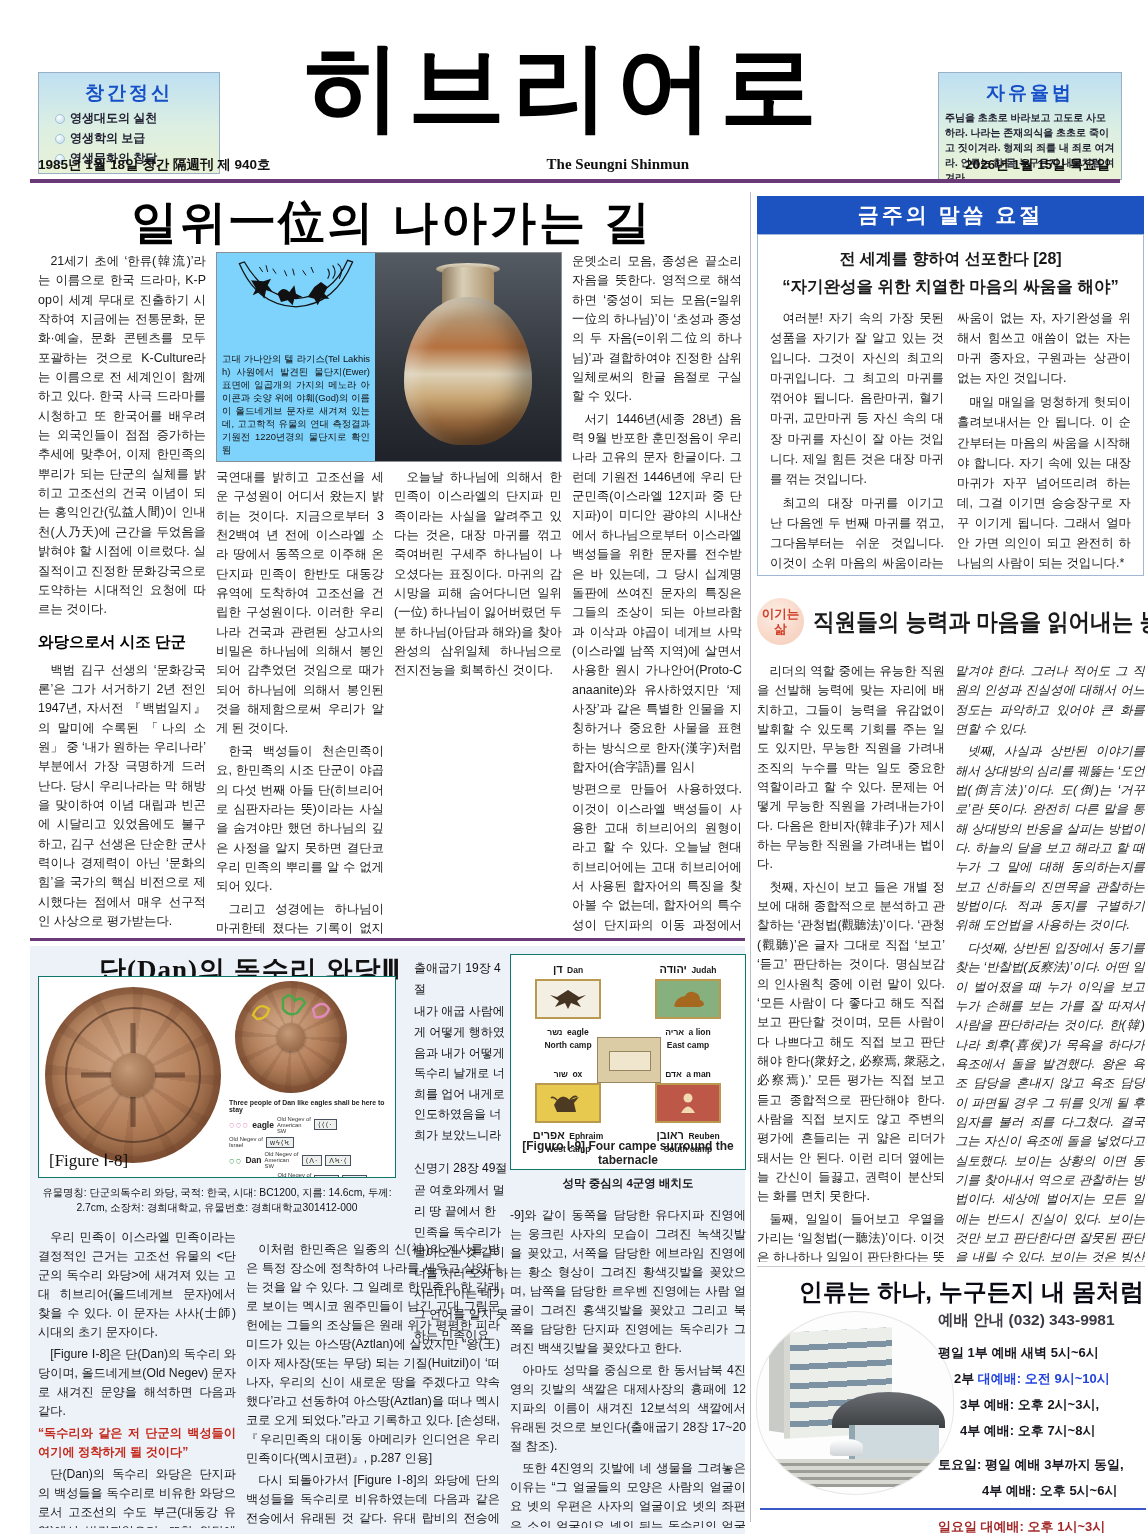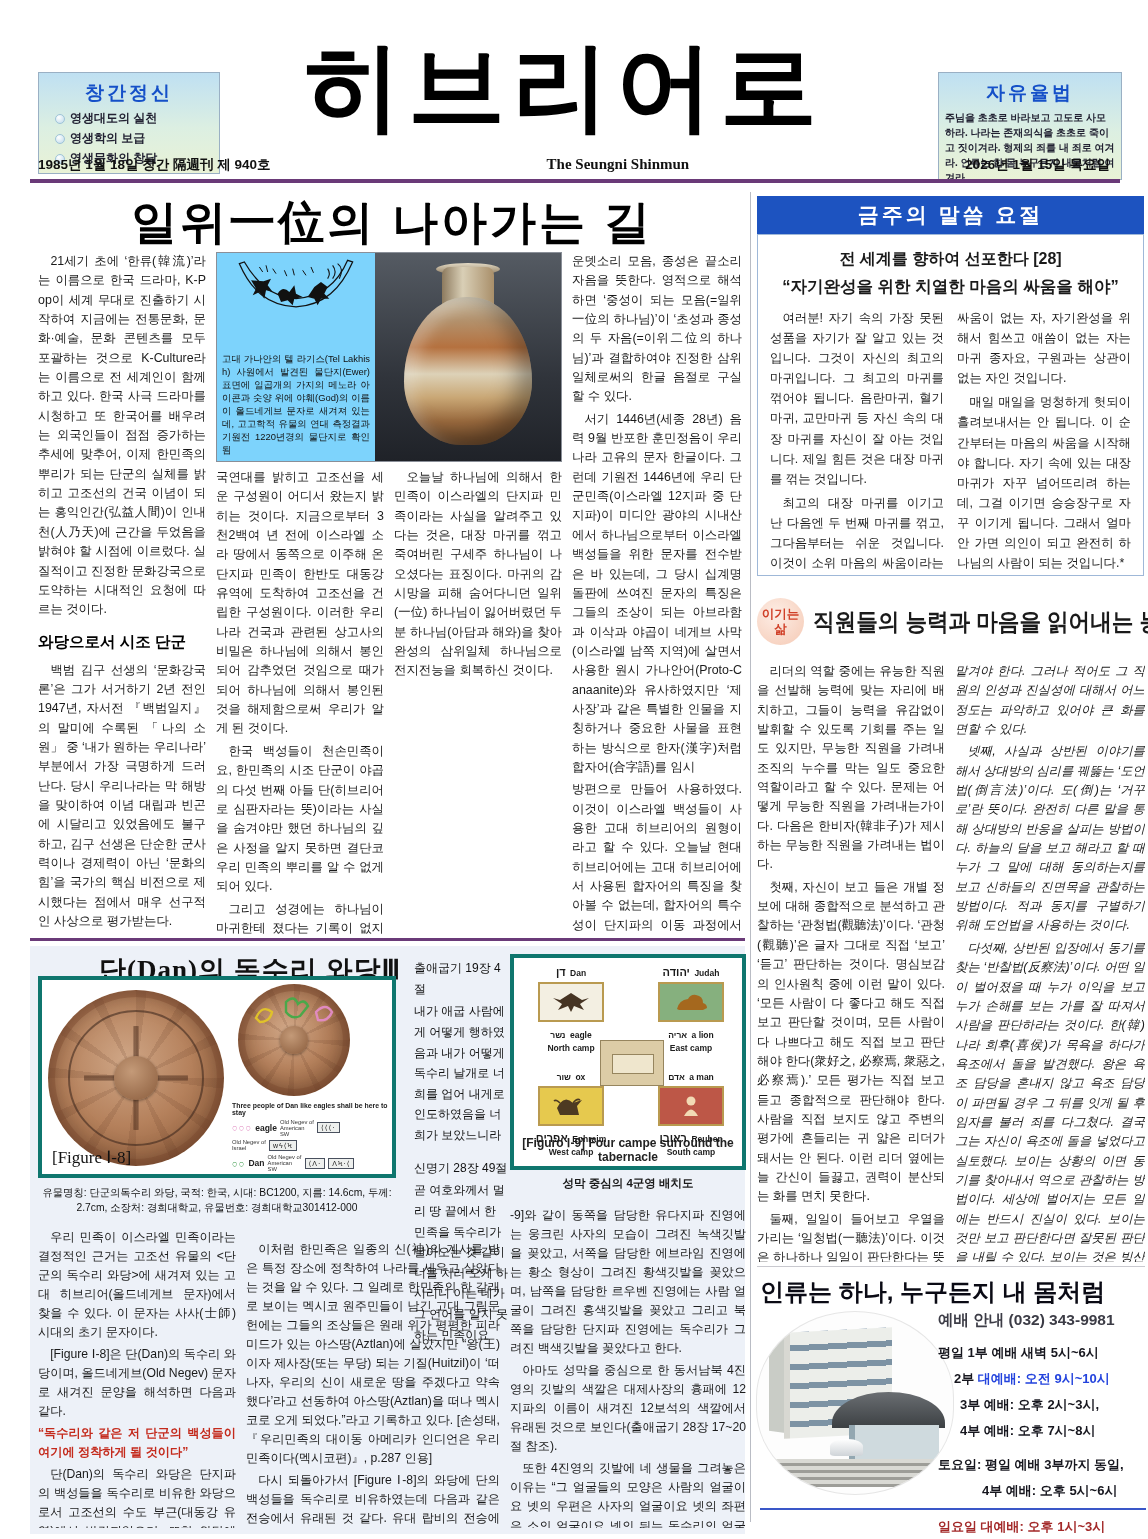--- a/index.html
+++ b/index.html
@@ -55,21 +55,21 @@
   .win-head{display:flex;align-items:center;gap:9px;}
   .win-badge{width:47px;height:47px;border-radius:50%;flex:none;
     background:radial-gradient(circle at 40% 35%,#fdeee6,#f5c9b4);
     color:#d04028;font-size:12.5px;font-weight:800;display:flex;flex-direction:column;
     align-items:center;justify-content:center;line-height:1.15;}
   .win-title{font-size:24px;font-weight:800;white-space:nowrap;transform:scaleX(.9);transform-origin:left center;}
 
   
   .tile-sec{background:#edf1f8;}
   .tile-title{font-family:"Liberation Serif",serif;font-size:27px;font-weight:700;letter-spacing:1px;text-align:center;color:#111;}
-  .figbox{background:#fff;border:4px solid #0f766e;box-sizing:border-box;overflow:hidden;padding-left:20px;}
+  .figbox{background:#fff;border:1px solid #0f766e;box-sizing:border-box;overflow:hidden;padding-left:20px;}
   .tile-disc{position:absolute;border-radius:50%;
     background:
       repeating-conic-gradient(rgba(90,50,30,.14) 0 7deg, rgba(0,0,0,0) 7deg 30deg),
       radial-gradient(circle at 44% 40%, #cfa686 0%, #b5815c 45%, #966442 75%, #7c4f33 100%);
     box-shadow:inset 0 0 0 7px rgba(120,70,45,.4), inset 0 0 26px rgba(40,20,10,.45);}
   .tile-ring{position:absolute;border:2px solid rgba(55,35,25,.55);border-radius:50%;}
   .tile-boss{position:absolute;border-radius:50%;background:radial-gradient(circle at 40% 35%,#c49a78,#8a5c3c);
     box-shadow:0 1px 3px rgba(0,0,0,.4);}
   .fig-label{font-family:"Liberation Serif",serif;font-size:17px;color:#111;}
   .fig-cap{font-size:10.3px;line-height:1.45;text-align:center;color:#111;}
@@ -87,21 +87,21 @@
   .camp .pos{font-size:8.5px;font-weight:700;color:#222;margin-top:1px;}
   .flag{width:62px;height:36px;margin:2px auto;border:2px solid #b99a50;display:flex;align-items:center;justify-content:center;}
   .tabernacle{position:absolute;background:#dcccA6;background:#dccca6;border:1px solid #96855e;}
   .tab-inner{position:absolute;left:18%;top:30%;width:64%;height:40%;background:#efe6cd;border:1px solid #96855e;}
   .t-col{font-size:12.2px;line-height:1.56;text-align:justify;word-break:break-all;overflow:hidden;}
   .t-col p{margin:0 0 3px;text-indent:1em;}
   .t-col p.noind{text-indent:0;}
   .red-em{color:#c42a1c;font-weight:700;}
 
   
-  .church-title{font-size:24px;font-weight:800;text-align:left;white-space:nowrap;color:#0a0a14;}
+  .church-title{font-size:24px;font-weight:800;text-align:right;white-space:nowrap;color:#0a0a14;}
   .church-photo{border-radius:50%/47%;overflow:hidden;background:#fdfdfd;box-shadow:0 0 0 1px #e6e6e6;}
   .bld-main{position:absolute;left:14%;top:10%;width:52%;height:58%;
     background:repeating-linear-gradient(180deg,#eceeea 0 13px,#7d93a4 13px 19px);
     border-left:6px solid #d8d8d2;transform:skewY(-3deg);}
   .bld-side{position:absolute;left:6%;top:14%;width:9%;height:52%;background:#c9ccc6;transform:skewY(8deg);}
   .canopy{position:absolute;right:4%;top:44%;width:58%;height:20%;background:linear-gradient(180deg,#6a6e72,#3c4043);
     border-radius:100% 100% 0 0/170% 170% 0 0;}
   .glass{position:absolute;right:7%;bottom:16%;width:46%;height:22%;background:linear-gradient(90deg,#93a7b1 0 6px,#cfdade 6px 16px);}
   .steps{position:absolute;left:6%;bottom:4%;width:86%;height:15%;
     background:repeating-linear-gradient(180deg,#d9d9d4 0 4px,#9d9d98 4px 7px);}

